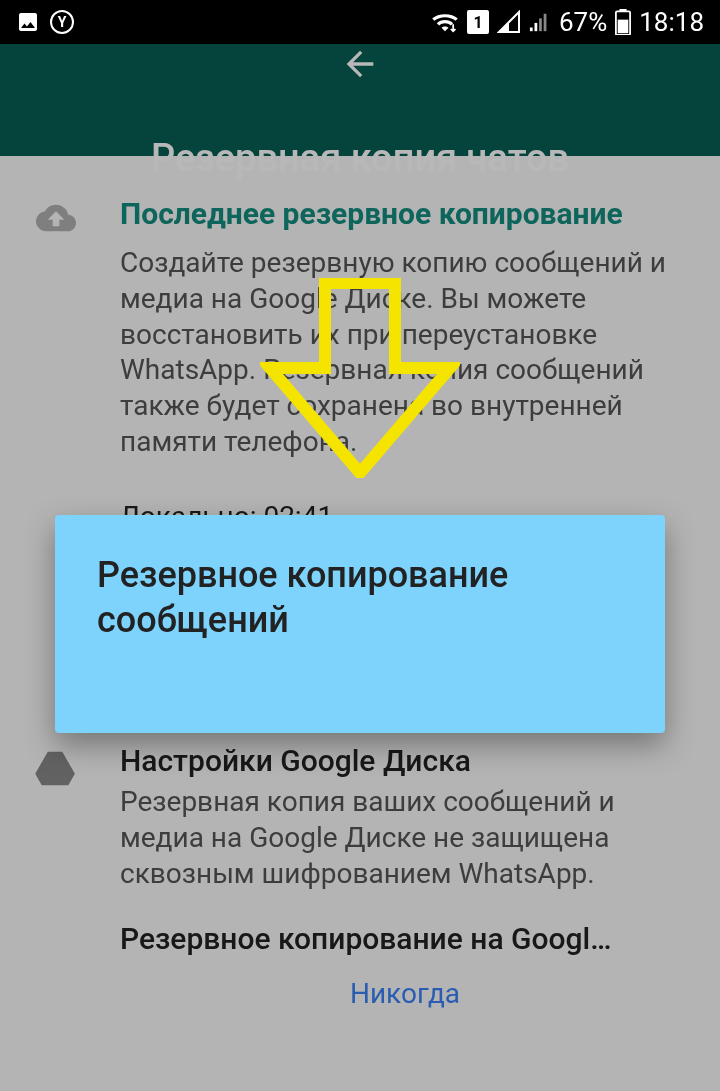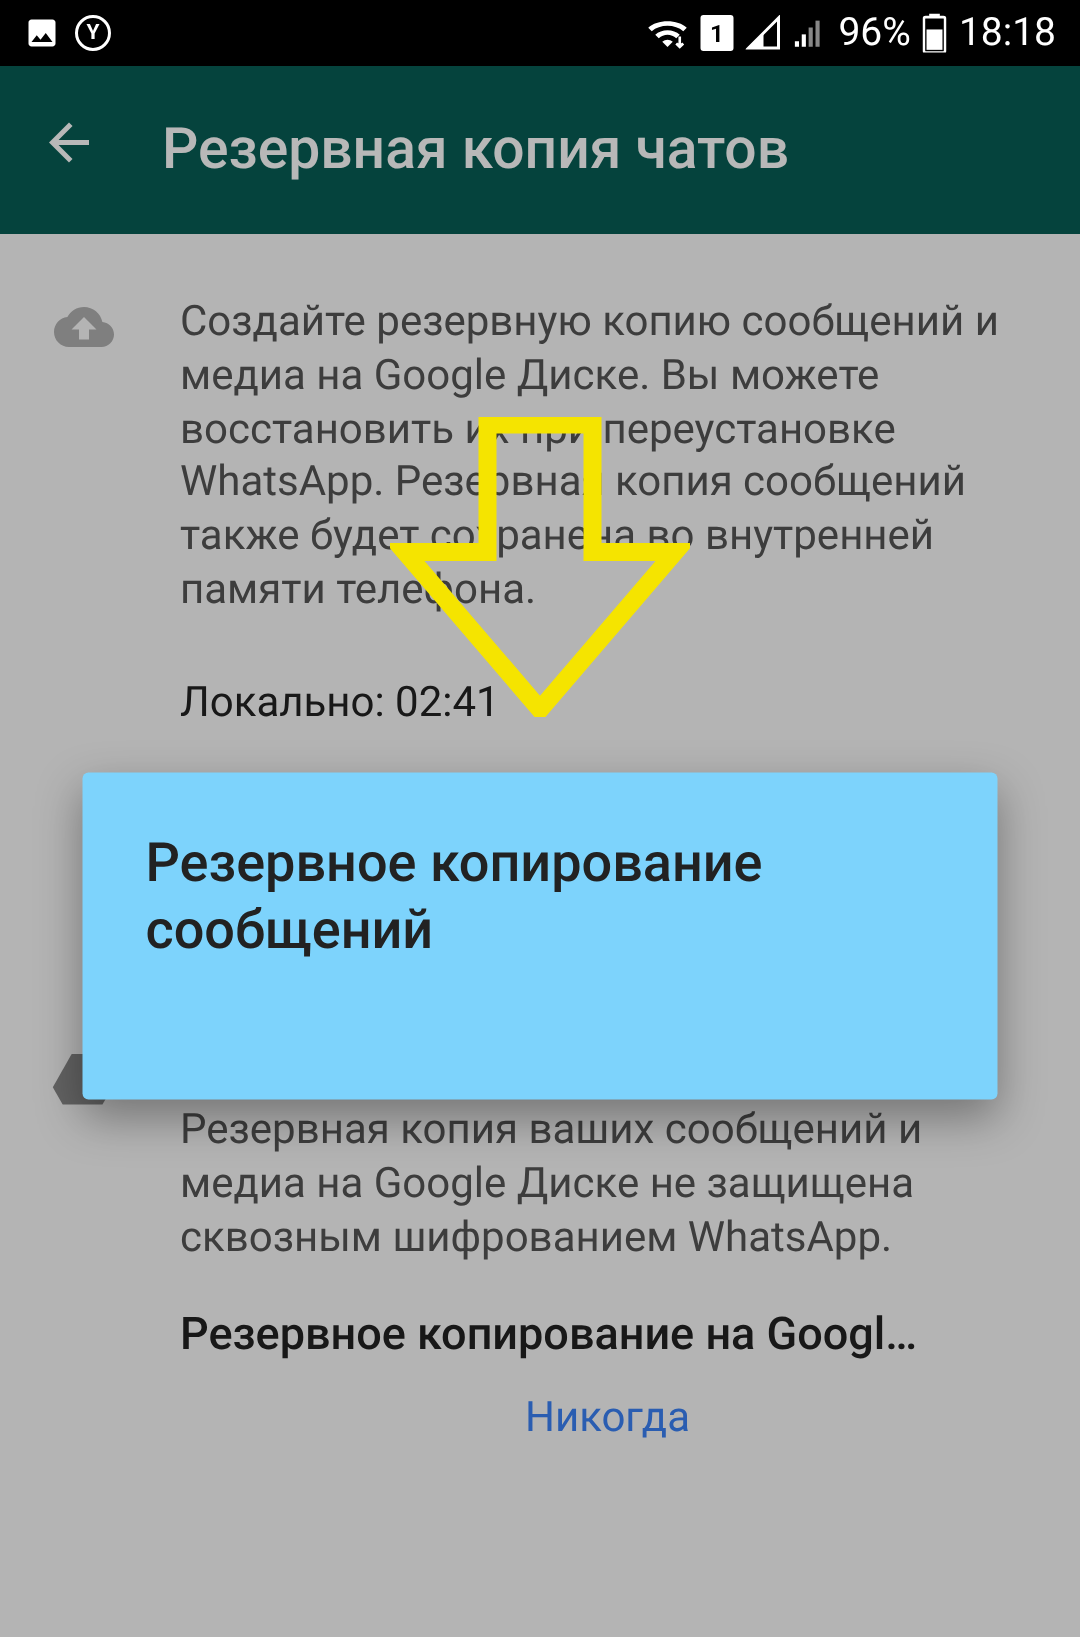--- a/index.html
+++ b/index.html
@@ -42,20 +42,21 @@
       height: 24px;
       display: inline-flex;
     }
     .app-bar {
       height: 112px;
       background: #075e55;
       display: flex;
       align-items: center;
       padding: 0 26px;
       gap: 42px;
+      flex-direction: column;
     }
     .back-arrow {
       color: #fff;
       font-size: 40px;
       cursor: pointer;
     }
     .app-title {
       color: #fff;
       font-size: 38px;
       font-weight: 500;
@@ -216,21 +217,21 @@
     <svg width="24" height="24" viewBox="0 0 24 24">
       <path fill="none" stroke="#fff" stroke-width="2" d="M2 22 L22 2 L22 22 Z"></path>
       <path fill="#fff" d="M2 22 L12 12 L12 22 Z"></path>
     </svg>
     <svg width="22" height="24" viewBox="0 0 24 24">
       <rect x="1" y="18" width="3" height="4" fill="#fff"></rect>
       <rect x="6" y="13" width="3" height="9" fill="#fff"></rect>
       <rect x="11" y="8" width="3" height="14" fill="#888"></rect>
       <rect x="16" y="3" width="3" height="19" fill="#888"></rect>
     </svg>
-    <span>96%</span>
+    <span>67%</span>
     <svg width="16" height="26" viewBox="0 0 12 22">
       <rect x="0" y="2" width="12" height="20" rx="1" fill="none" stroke="#fff" stroke-width="1.5"></rect>
       <rect x="3" y="0" width="6" height="2" fill="#fff"></rect>
       <rect x="1.5" y="9" width="9" height="11.5" fill="#fff"></rect>
     </svg>
     <span>18:18</span>
   </div>
 </div>
 
 <div class="app-bar">
@@ -243,20 +244,21 @@
 </div>
 
 <div class="content">
   <div class="section">
     <div class="section-icon">
       <svg viewBox="0 0 24 24" width="52" height="40" fill="#b0b0b0">
         <path d="M19.35 10.04C18.67 6.59 15.64 4 12 4 9.11 4 6.6 5.64 5.35 8.04 2.34 8.36 0 10.91 0 14c0 3.31 2.69 6 6 6h13c2.76 0 5-2.24 5-5 0-2.64-2.05-4.78-4.65-4.96zM14 13v4h-4v-4H7l5-5 5 5h-3z"></path>
       </svg>
     </div>
     <div class="section-body">
+      <div class="section-title">Последнее резервное копирование</div>
       <div class="section-desc">Создайте резервную копию сообщений и медиа на Google Диске. Вы можете восстановить их при переустановке WhatsApp. Резервная копия сообщений также будет сохранена во внутренней памяти телефона.</div>
       <div class="local-line">Локально: 02:41</div>
     </div>
   </div>
 </div>
 
 <div style="height:180px"></div>
 
 <div class="gd-section">
   <div class="gd-icon">

